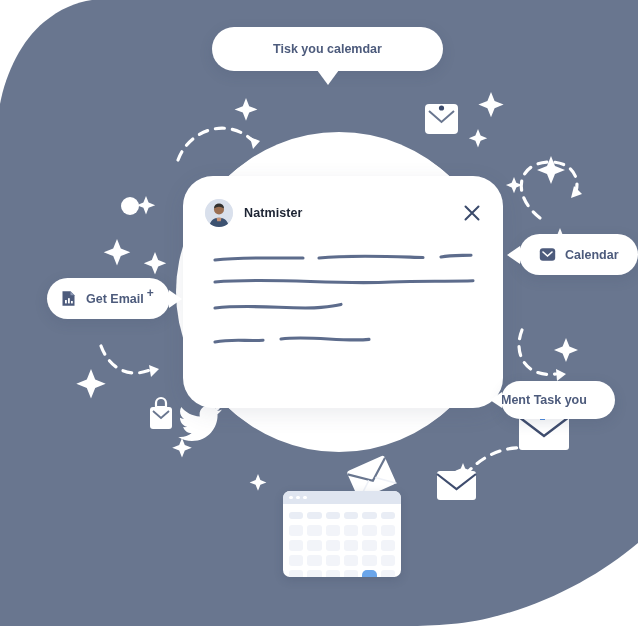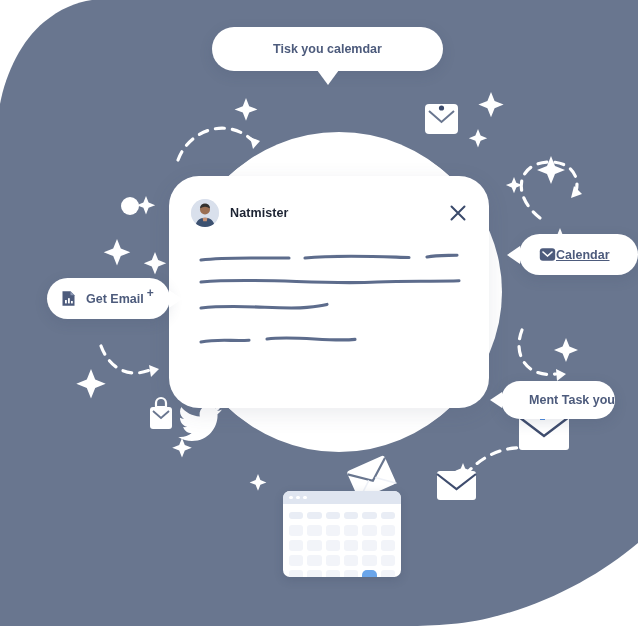--- a/index.html
+++ b/index.html
@@ -13,21 +13,21 @@
     height:626px;
     overflow:hidden;
     background:#ffffff;
   }
   #bg-svg{position:absolute;inset:0;width:638px;height:626px;}
   #deco-svg{position:absolute;inset:0;width:638px;height:626px;pointer-events:none;}
 
   
   .card{
     position:absolute;
-    left:169px; top:176px;
+    left:183px; top:176px;
     width:320px; height:232px;
     background:#ffffff;
     border-radius:30px;
     box-shadow:0 6px 22px rgba(60,72,100,0.10);
     z-index:6;
   }
   .card-head{
     position:absolute;
     left:22px; top:20px; right:20px;
     height:34px;
@@ -109,27 +109,27 @@
     width:119px; height:41px;
     padding-left:20px;
     box-sizing:border-box;
   }
   #bubble-right .bub-tail{
     left:-12px;top:50%;margin-top:-9px;
     border-top:9px solid transparent;
     border-bottom:9px solid transparent;
     border-right:13px solid #ffffff;
   }
-  #bubble-right .b-label{text-decoration:underline;}
+  #bubble-right .b-label{margin-left:9px;}
 
   
   #bubble-br{
     left:501px; top:381px;
     width:114px; height:38px;
-    justify-content:flex-end;
+    justify-content:flex-start;
     border-radius:19px;
   }
   #bubble-br .bub-tail{
     left:-11px;top:50%;margin-top:-8px;
     border-top:8px solid transparent;
     border-bottom:8px solid transparent;
     border-right:12px solid #ffffff;
   }
 
   .mini-icon{

